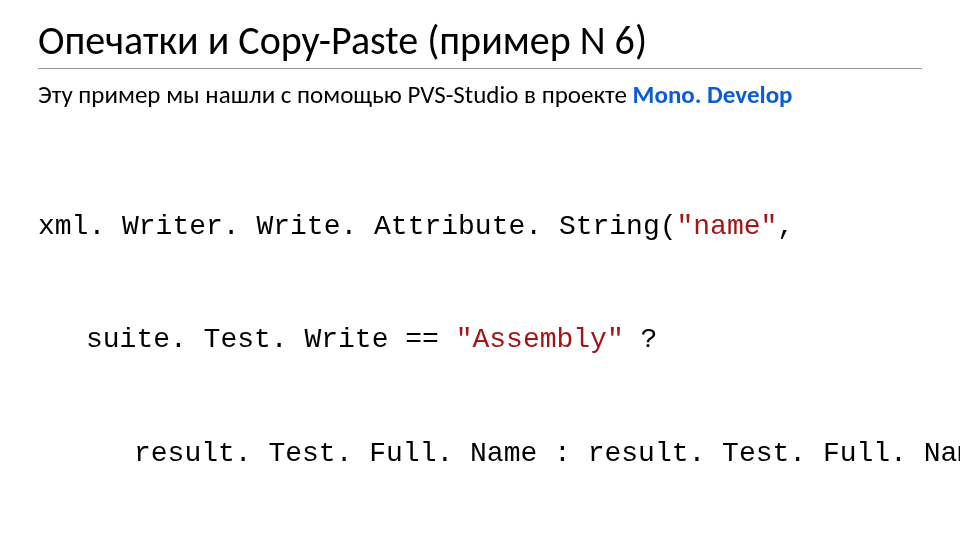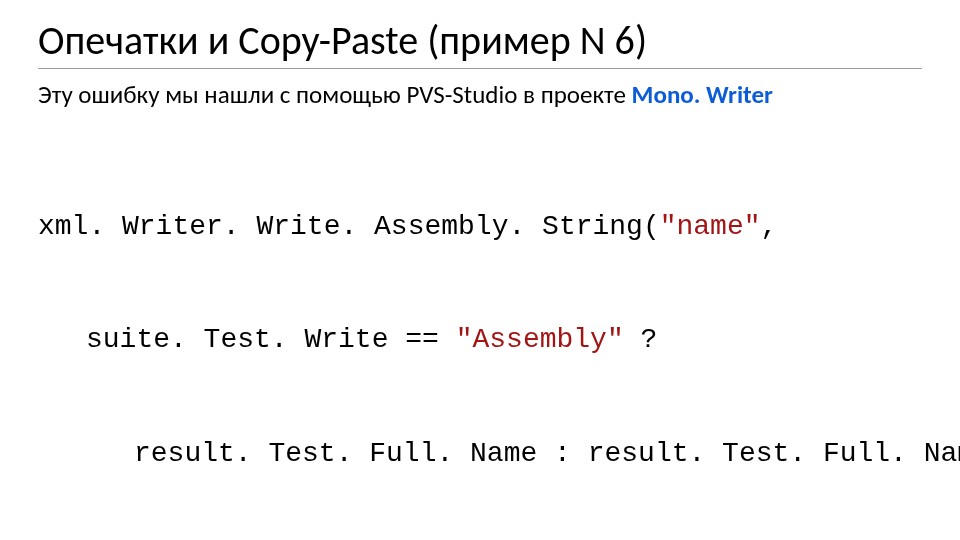--- a/index.html
+++ b/index.html
@@ -52,22 +52,22 @@
 </style>
 </head>
 <body>
 
 <div class="slide">
 
   <h1 class="title">Опечатки и Copy-Paste (пример N 6)</h1>
   <hr class="title-underline">
 
   <p class="subhead">
-    <span>Эту ошибку мы нашли с помощью PVS-Studio в проекте </span><span class="proj">Mono. Writer</span>
+    <span>Эту пример мы нашли с помощью PVS-Studio в проекте </span><span class="proj">Mono. Develop</span>
   </p>
 
   <div class="code">
-    <div><span>xml. Writer. Write. Assembly. String(</span><span class="str">"name"</span><span>,</span></div>
+    <div><span>xml. Writer. Write. Attribute. String(</span><span class="str">"name"</span><span>,</span></div>
     <div class="ind1"><span>suite. Test. Write == </span><span class="str">"Assembly"</span><span> ?</span></div>
     <div class="ind2"><span>result. Test. Full. Name : result. Test. Full. Name);</span></div>
   </div>
 
 </div>
 
 </body></html>

